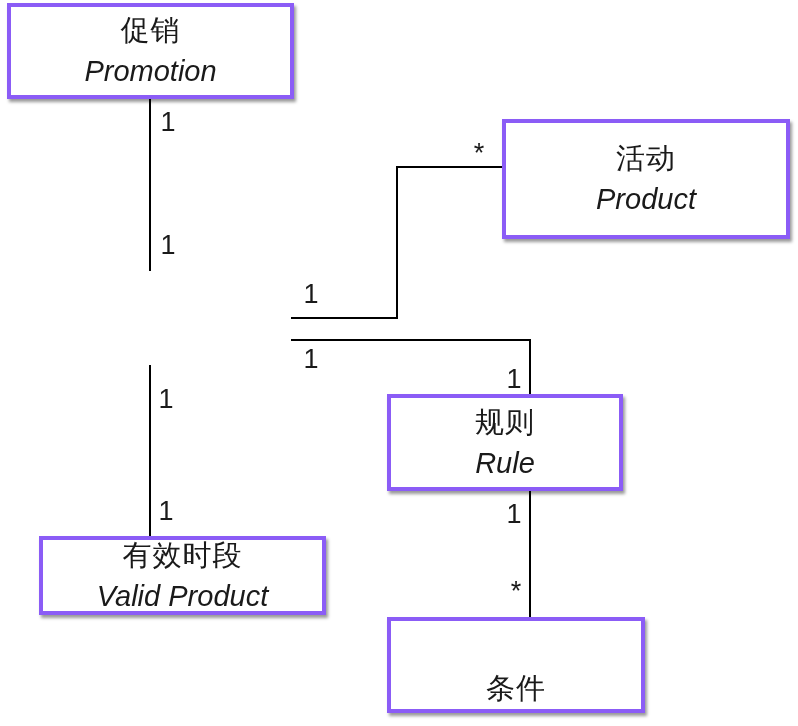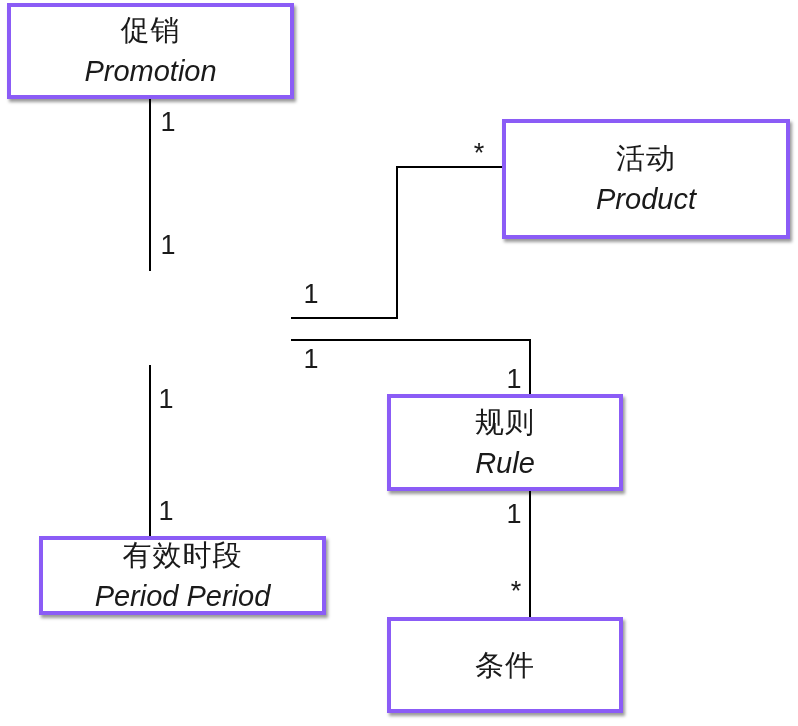--- a/index.html
+++ b/index.html
@@ -82,24 +82,24 @@
   </div>
 
 
   <div class="box" style="left:387px; top:394px; width:236px; height:97px;">
     <div class="zh">规则</div>
     <div class="en">Rule</div>
   </div>
 
   <div class="box" style="left:7px; top:536px; width:287px; height:79px;margin-left:32px;">
     <div class="zh">有效时段</div>
-    <div class="en">Period Period</div>
+    <div class="en">Valid Product</div>
   </div>
 
-  <div class="box" style="left:387px; top:617px; width:236px; height:96px;">
+  <div class="box" style="left:387px; top:617px; width:258px; height:96px;justify-content:flex-end;">
     <div class="zh">条件</div>
   </div>
 
   <span class="mult" style="left:168px; top:122px;">1</span>
   <span class="mult" style="left:168px; top:245px;">1</span>
 
   <span class="mult" style="left:311px; top:294px;">1</span>
   <span class="mult" style="left:479px; top:153px;">*</span>
 
   <span class="mult" style="left:311px; top:359px;">1</span>

